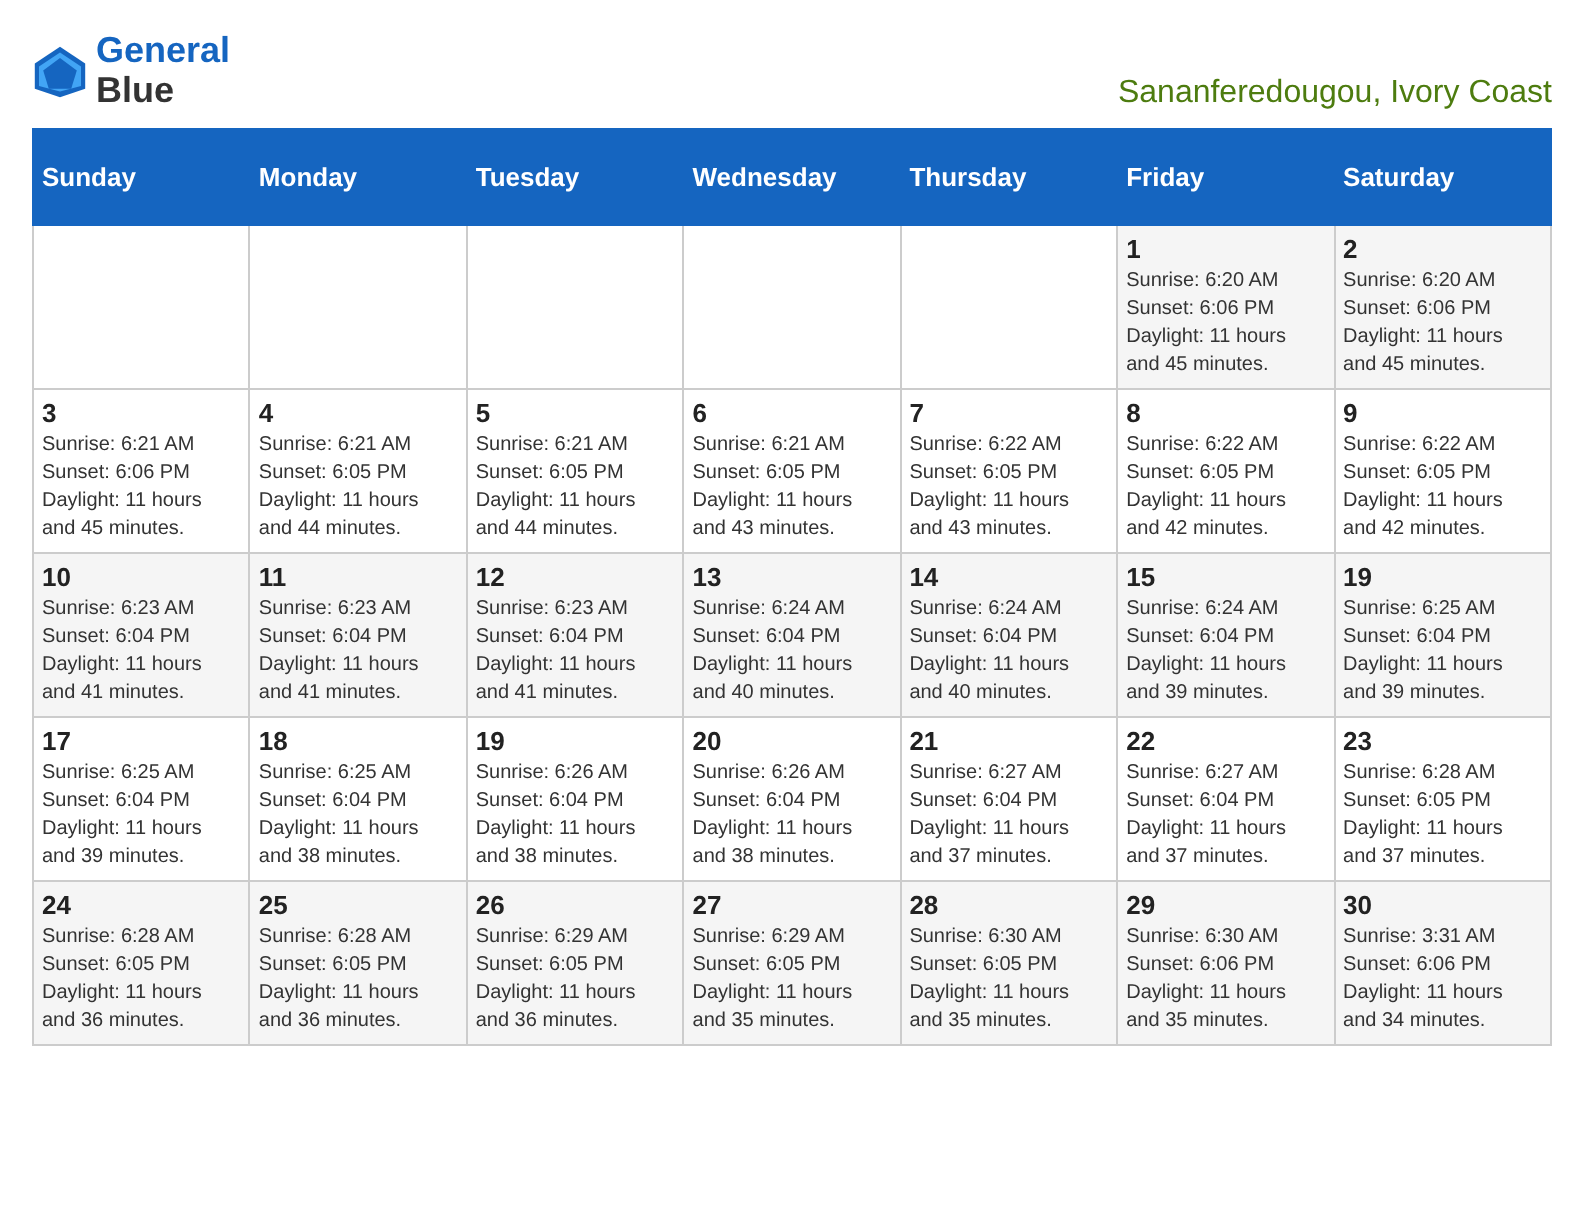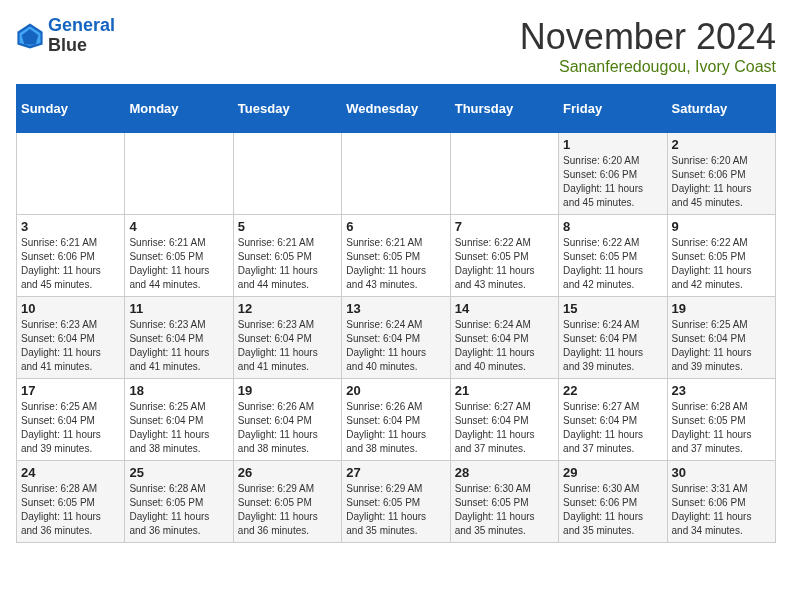--- a/index.html
+++ b/index.html
@@ -6,21 +6,21 @@
     body {
       font-family: Arial, sans-serif;
       background: #fff;
       width: 792px;
       min-height: 612px;
       padding: 16px;
     }
     .header {
       display: flex;
       justify-content: space-between;
-      align-items: flex-start;
+      align-items: flex-end;
       margin-bottom: 8px;
     }
     .logo {
       display: flex;
       align-items: center;
       gap: 4px;
     }
     .logo-text {
       font-size: 18px;
       font-weight: bold;
@@ -96,21 +96,20 @@
       <polygon points="20,2 38,14 38,32 20,38 2,32 2,14" fill="#1565c0"></polygon>
       <polygon points="20,6 35,16 35,30 20,34 5,30 5,16" fill="#42a5f5"></polygon>
       <polygon points="20,10 32,19 28,32 12,32 8,19" fill="#1565c0"></polygon>
     </svg>
     <div class="logo-text">
       <div><span>General</span></div>
       <div>Blue</div>
     </div>
   </div>
   <div class="title-block">
-    <div class="month-title">November 2024</div>
     <div class="subtitle">Sananferedougou, Ivory Coast</div>
   </div>
 </div>
 
 <table>
   <thead>
     <tr>
     <th>Sunday</th>
         <th>Monday</th>
         <th>Tuesday</th>

